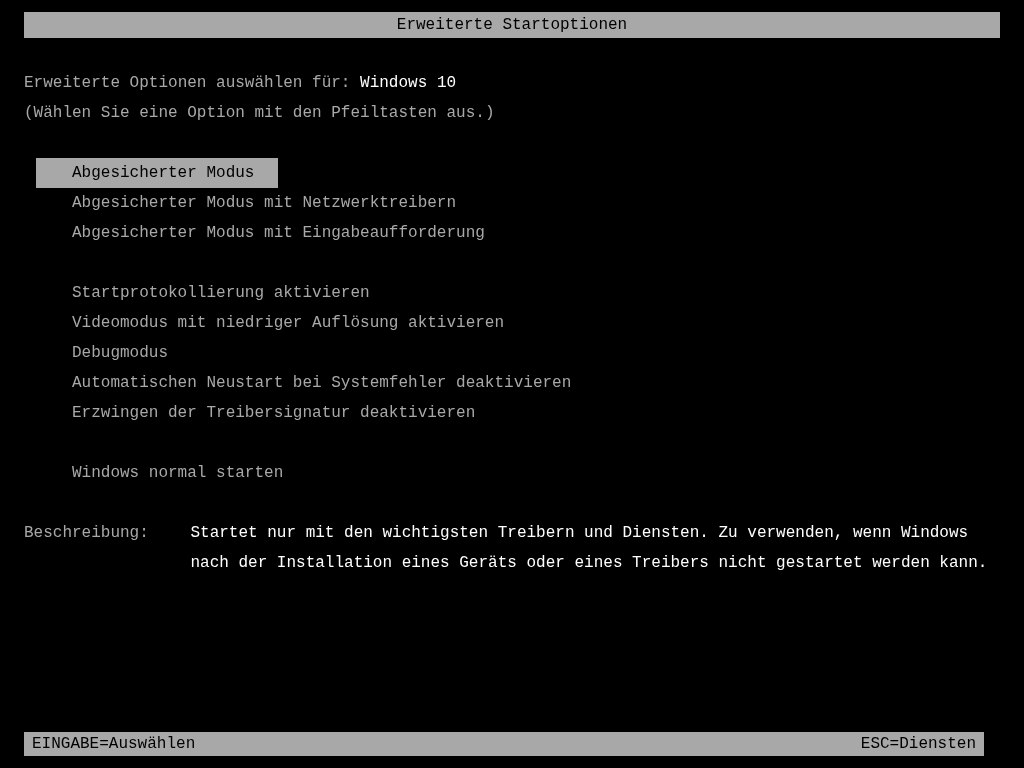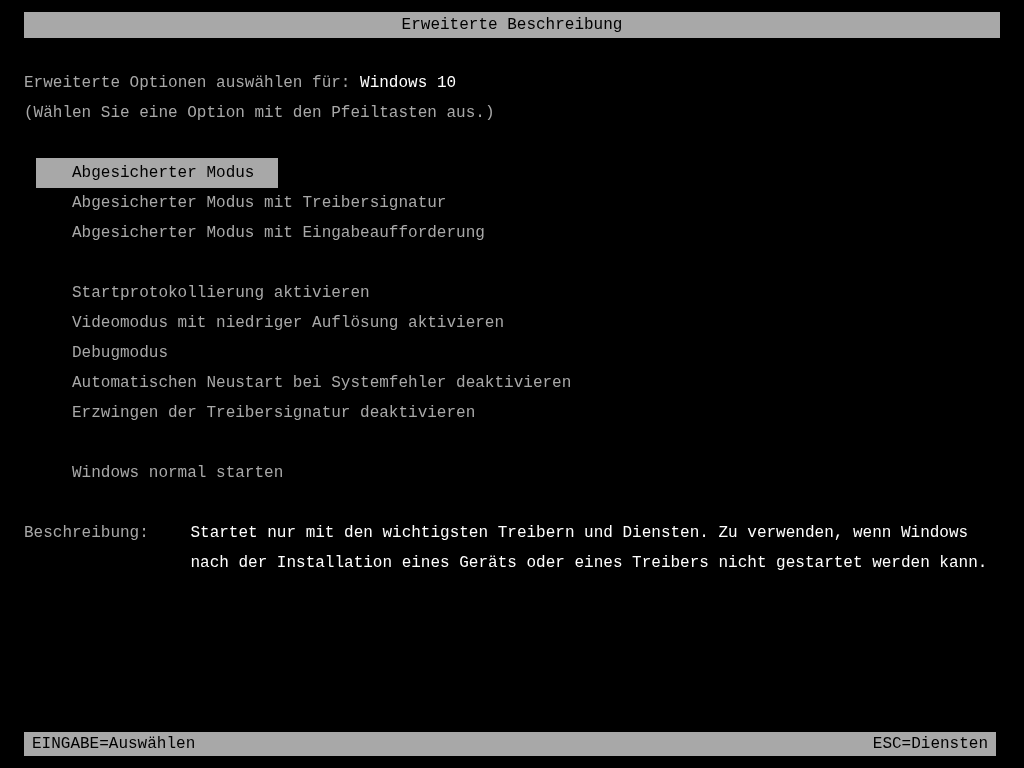--- a/index.html
+++ b/index.html
@@ -66,21 +66,21 @@
   }
   .description-text {
     color: #ffffff;
     flex: 1;
     line-height: 30px;
   }
   .footer {
     position: absolute;
     bottom: 12px;
     left: 24px;
-    right: 28px;
+    right: 40px;
     background: #a8a8a8;
     color: #000000;
     padding: 3px 8px;
     display: flex;
     justify-content: space-between;
     font-size: 16px;
   }
   .watermark {
     position: absolute;
     bottom: 14px;
@@ -91,33 +91,33 @@
     font-size: 20px;
     font-weight: bold;
     opacity: 0.5;
     pointer-events: none;
   }
 </style>
 </head>
 <body>
 
 <div class="title-bar">
-  <span>Erweiterte Beschreibung</span>
+  <span>Erweiterte Startoptionen</span>
 </div>
 
 <div class="content">
   <div class="prompt-line">
     <span>Erweiterte Optionen auswählen für: </span><span class="os-name">Windows 10</span>
   </div>
   <div class="instruction-line">(Wählen Sie eine Option mit den Pfeiltasten aus.)</div>
 
   <div class="menu">
     <div class="menu-group">
       <div><span class="menu-item selected">Abgesicherter Modus</span></div>
-      <div class="menu-item">Abgesicherter Modus mit Treibersignatur</div>
+      <div class="menu-item">Abgesicherter Modus mit Netzwerktreibern</div>
       <div class="menu-item">Abgesicherter Modus mit Eingabeaufforderung</div>
     </div>
 
     <div class="menu-group">
       <div class="menu-item">Startprotokollierung aktivieren</div>
       <div class="menu-item">Videomodus mit niedriger Auflösung aktivieren</div>
       <div class="menu-item">Debugmodus</div>
       <div class="menu-item">Automatischen Neustart bei Systemfehler deaktivieren</div>
       <div class="menu-item">Erzwingen der Treibersignatur deaktivieren</div>
     </div>

